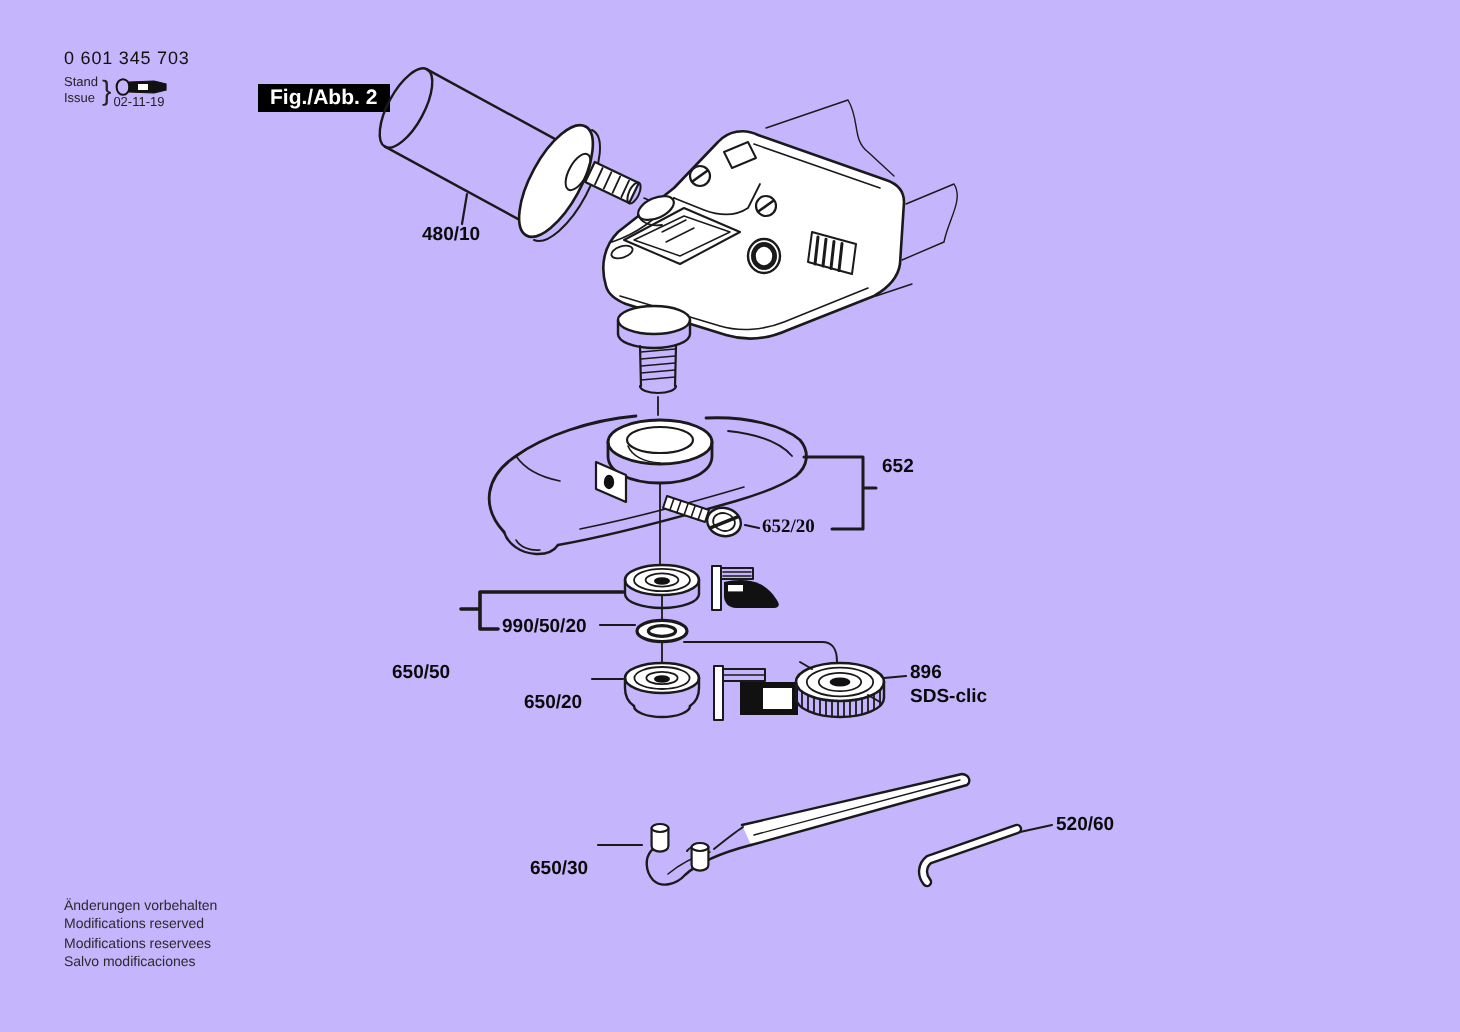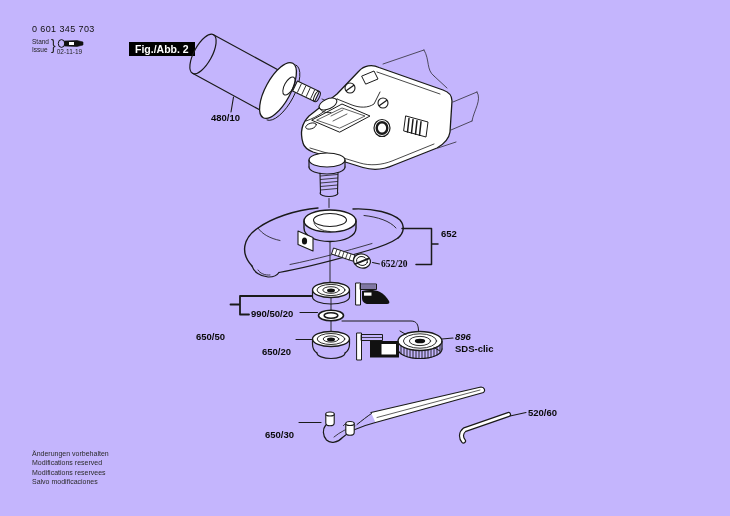--- a/index.html
+++ b/index.html
@@ -198,21 +198,21 @@
       <path d="M510,416 L526,412.5" stroke-width="1.1"></path>
     </g>
   </svg>
 
   <div class="plabel" style="left:211px;top:112px;">480/10</div>
   <div class="plabel" style="left:196px;top:299px;margin-top:32px;">650/50</div>
   <div class="plabel" style="left:251px;top:308px;">990/50/20</div>
   <div class="plabel" style="left:262px;top:334px;margin-top:12px;">650/20</div>
   <div class="plabel" style="left:381px;top:259px;font-family:Liberation Serif, serif;">652/20</div>
   <div class="plabel" style="left:441px;top:228px;">652</div>
-  <div class="plabel" style="left:455px;top:331px;font-style:italic;">896</div>
+  <div class="plabel" style="left:455px;top:331px;">896</div>
   <div class="plabel" style="left:455px;top:342.5px;">SDS-clic</div>
   <div class="plabel" style="left:265px;top:417px;margin-top:12px;">650/30</div>
   <div class="plabel" style="left:528px;top:407px;">520/60</div>
 
   <div class="footer">
     <div>Änderungen vorbehalten</div>
     <div>Modifications reserved</div>
     <div>Modifications reservees</div>
     <div>Salvo modificaciones</div>
   </div>

